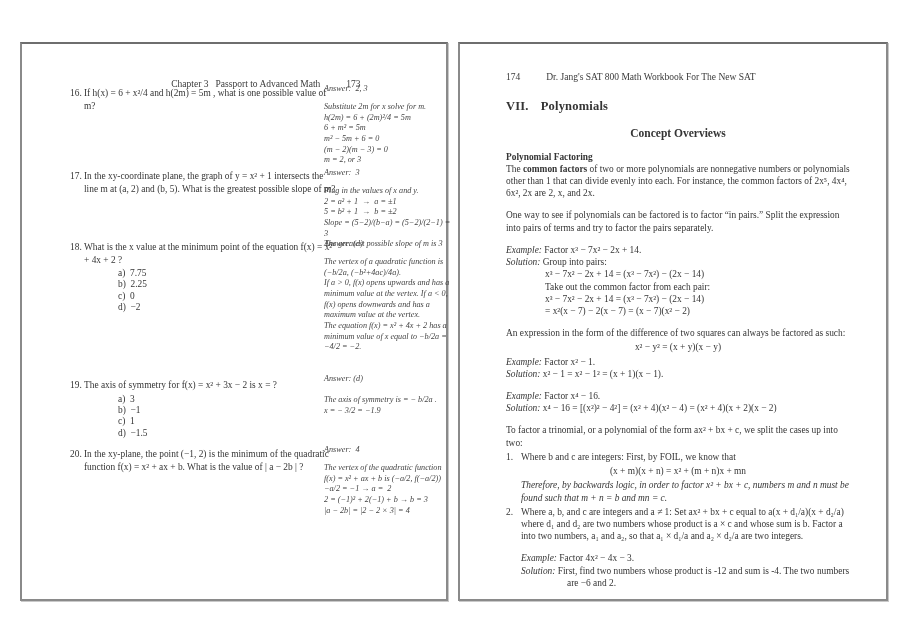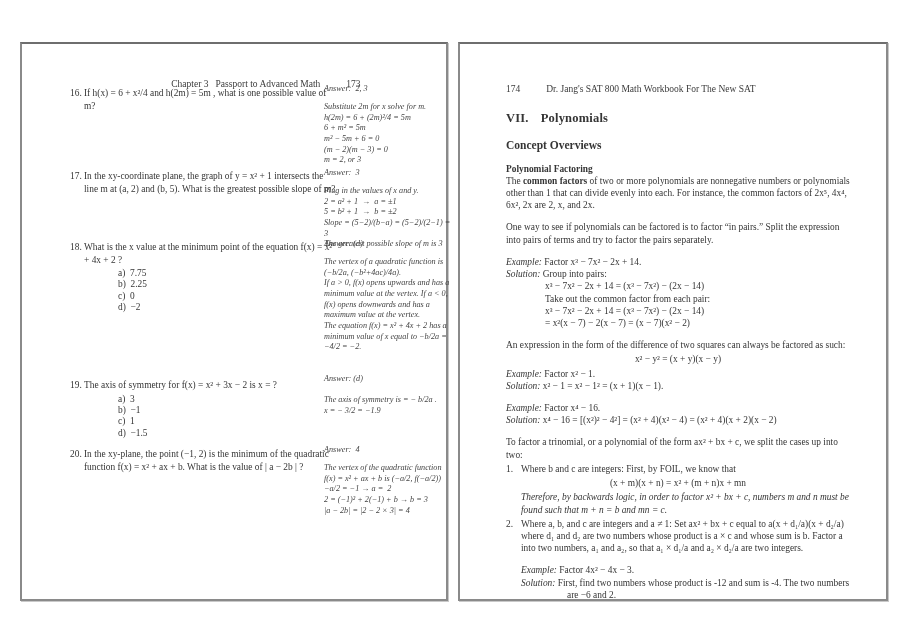--- a/index.html
+++ b/index.html
@@ -24,25 +24,25 @@
   .choices{margin-top:2px;}
   .choice{margin-left:34px;line-height:1.22;white-space:pre-wrap;}
   .q16{top:43px;} .q17{top:126px;} .q18{top:197px;} .q19{top:335px;} .q20{top:404px;}
   .a{position:absolute;left:302px;width:128px;font-size:8.2px;font-style:italic;color:#444;}
   .ans-label{white-space:pre-wrap;margin-bottom:9px;}
   .sol-line{line-height:1.3;white-space:pre-wrap;}
   .a16{top:40px;} .a17{top:124px;} .a18{top:195px;} .a19{top:330px;} .a20{top:401px;}
   .a19 .ans-label{margin-bottom:12px;}
 
   
-  .rp-content{padding:39px 36px 0 46px;font-size:9.4px;line-height:1.3;color:#353535;}
+  .rp-content{padding:27px 36px 0 46px;font-size:9.4px;line-height:1.3;color:#353535;}
   .rp-header{display:flex;gap:26px;font-size:9.5px;color:#3a3a3a;}
   .rp-h1{font-size:12.5px;font-weight:bold;margin:15px 0 0 0;letter-spacing:0.2px;}
   .rp-h1 .numeral{margin-right:12px;}
-  .rp-h2{font-size:11.5px;font-weight:bold;margin:11px 0 0 0;}
+  .rp-h2{font-size:11.5px;font-weight:bold;margin:11px 0 0 0;text-align:center;}
   .rp-blocks{margin-top:10px;}
   .blk{margin:0;}
   .blk.h3{font-weight:bold;margin-top:10px;}
   .blk.p{margin-top:10px;}
   .blk.tight{margin-top:0;}
   .blk.gap{margin-top:10px;}
   .blk.center{text-align:center;margin:2px 0;}
   .blk.indent{margin-left:39px;}
   .blk.indent2{margin-left:15px;}
   .blk.li{position:relative;padding-left:15px;margin-top:2px;}

